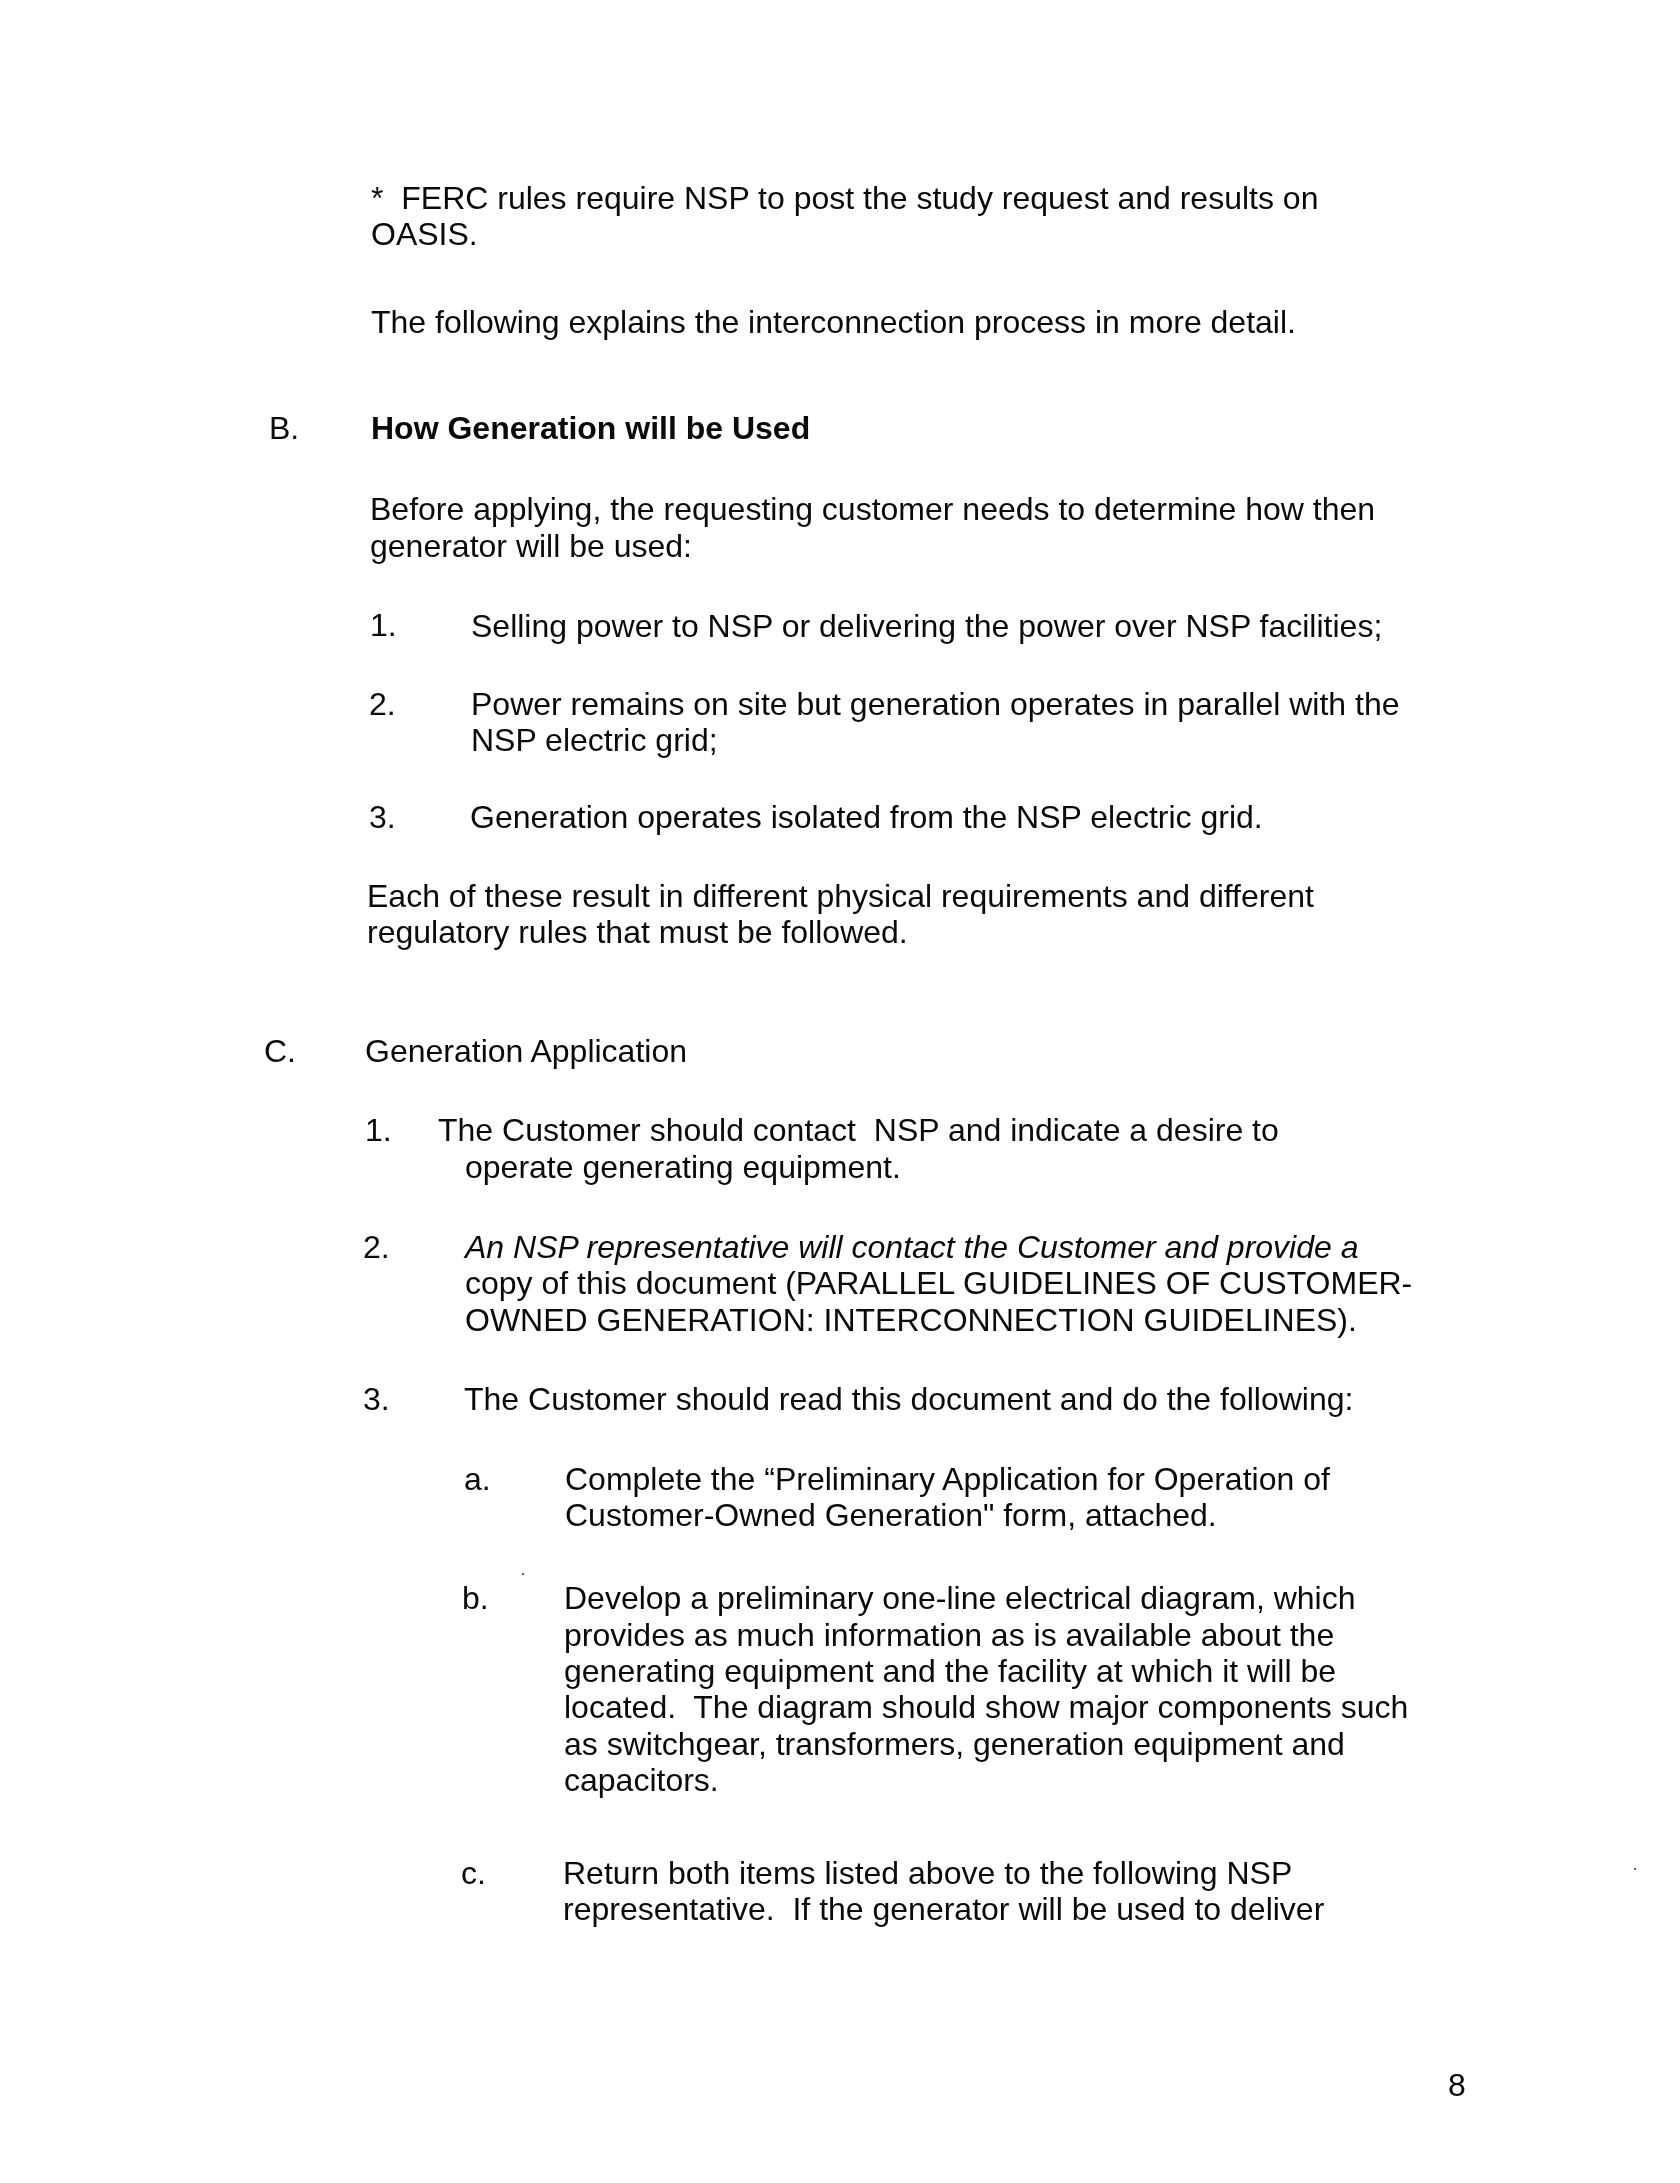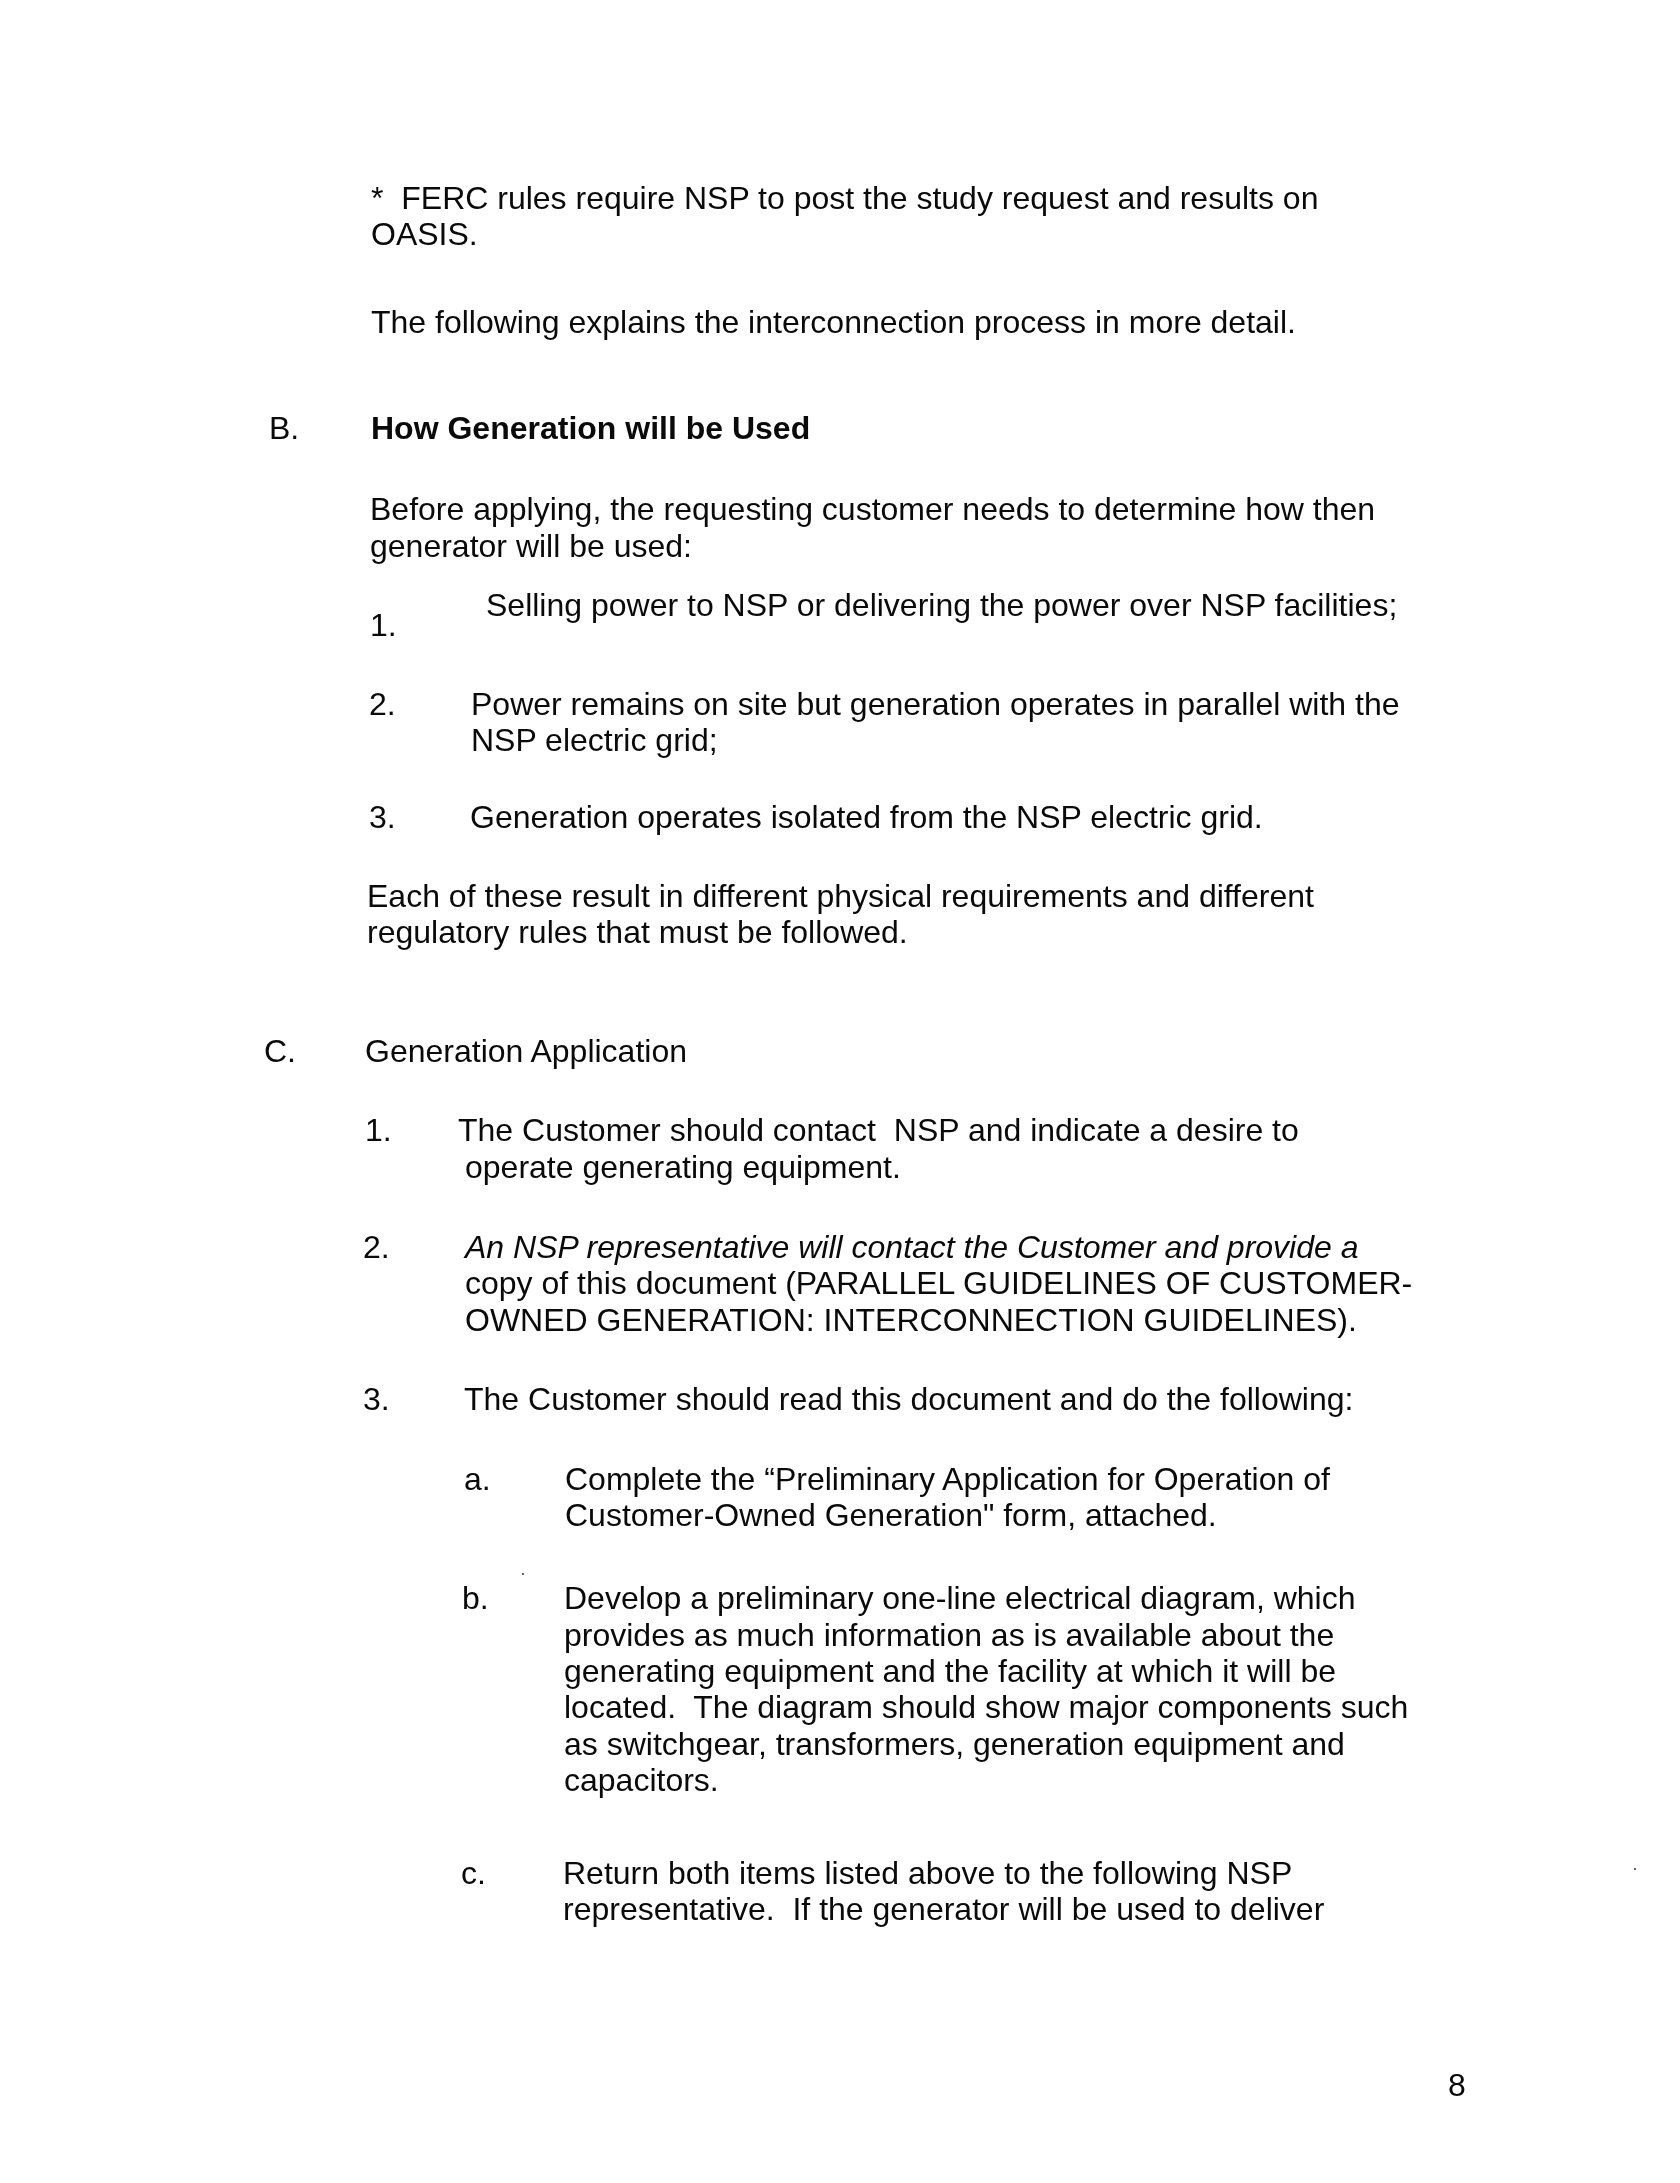--- a/index.html
+++ b/index.html
@@ -25,37 +25,37 @@
   <div class="ln" style="left:371px; top:218px;">OASIS.</div>
   <div class="ln" style="left:371px; top:306px;">The following explains the interconnection process in more detail.</div>
 
   <div class="ln" style="left:269px; top:412px;">B.</div>
   <div class="ln" style="left:371px; top:412px;font-weight:bold;">How Generation will be Used</div>
 
   <div class="ln" style="left:370px; top:493px;">Before applying, the requesting customer needs to determine how then</div>
   <div class="ln" style="left:370px; top:530px;">generator will be used:</div>
 
   <div class="ln" style="left:370px; top:609px;">1.</div>
-  <div class="ln" style="left:471px; top:589px;margin-left:15px;">Selling power to NSP or delivering the power over NSP facilities;</div>
+  <div class="ln" style="left:471px; top:610px;">Selling power to NSP or delivering the power over NSP facilities;</div>
 
   <div class="ln" style="left:369px; top:688px;">2.</div>
   <div class="ln" style="left:471px; top:688px;">Power remains on site but generation operates in parallel with the</div>
   <div class="ln" style="left:471px; top:724px;">NSP electric grid;</div>
 
   <div class="ln" style="left:369px; top:801px;">3.</div>
   <div class="ln" style="left:470px; top:801px;">Generation operates isolated from the NSP electric grid.</div>
 
   <div class="ln" style="left:367px; top:880px;">Each of these result in different physical requirements and different</div>
   <div class="ln" style="left:367px; top:916px;">regulatory rules that must be followed.</div>
 
   <div class="ln" style="left:264px; top:1035px;">C.</div>
   <div class="ln" style="left:365px; top:1035px;">Generation Application</div>
 
   <div class="ln" style="left:365px; top:1114px;">1.</div>
-  <div class="ln" style="left:458px; top:1114px;">The Customer should contact  NSP and indicate a desire to</div>
+  <div class="ln" style="left:438px; top:1114px;">The Customer should contact  NSP and indicate a desire to</div>
   <div class="ln" style="left:465px; top:1151px;">operate generating equipment.</div>
 
   <div class="ln" style="left:363px; top:1231px;">2.</div>
   <div class="ln" style="left:465px; top:1231px;font-style:italic;">An NSP representative will contact the Customer and provide a</div>
   <div class="ln" style="left:465px; top:1267px;">copy of this document (PARALLEL GUIDELINES OF CUSTOMER-</div>
   <div class="ln" style="left:465px; top:1304px;">OWNED GENERATION: INTERCONNECTION GUIDELINES).</div>
 
   <div class="ln" style="left:363px; top:1383px;">3.</div>
   <div class="ln" style="left:464px; top:1383px;">The Customer should read this document and do the following:</div>
 

